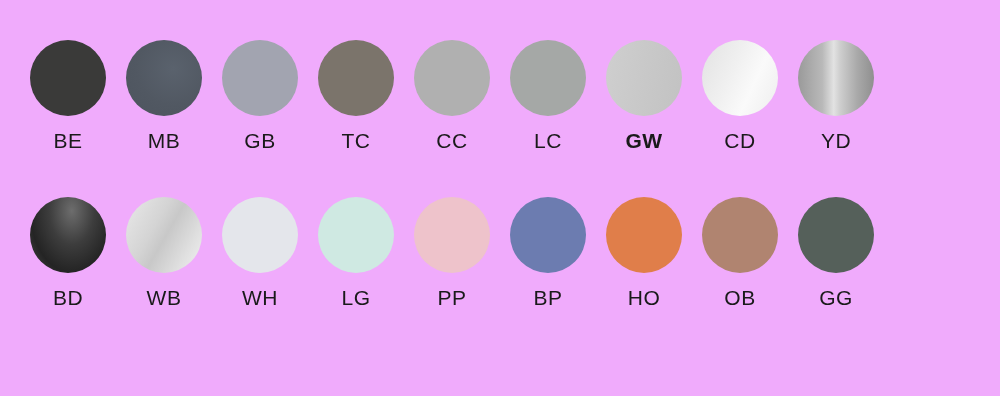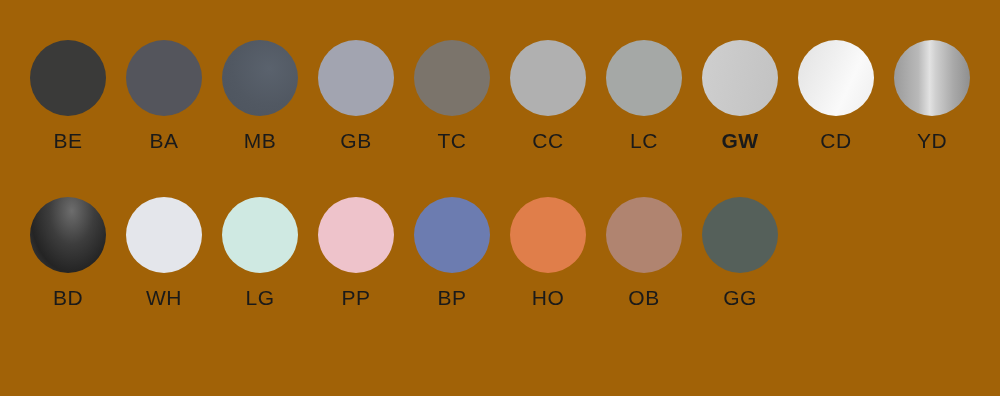--- a/index.html
+++ b/index.html
@@ -15,21 +15,21 @@
     overflow: hidden;
   }
   #palette-board {
     width: 1000px;
     height: 396px;
     box-sizing: border-box;
     padding: 40px 32px 24px 20px;
     display: flex;
     flex-direction: column;
     justify-content: flex-start;
-    background: #a16207;
+    background: #f0abfc;
   }
   .swatch-row {
     display: flex;
     flex-direction: row;
     justify-content: flex-start;
     align-items: flex-start;
     width: 960px;
     margin: 0 0 0 0;
   }
   .swatch-row.row-2 {
@@ -63,24 +63,20 @@
 <body style="background: rgb(255, 255, 255);">
 
 <div id="palette-board">
 
   <div class="swatch-row row-1">
     <div class="swatch-cell">
       <span class="swatch-dot" style="background: rgb(58, 58, 57);"></span>
       <span class="swatch-label" style="color: rgb(26, 26, 26);">BE</span>
     </div>
     <div class="swatch-cell">
-      <span class="swatch-dot" style="background: rgb(84, 85, 92);"></span>
-      <span class="swatch-label" style="color: rgb(26, 26, 26);">BA</span>
-    </div>
-    <div class="swatch-cell">
       <span class="swatch-dot" style="background: radial-gradient(circle at 62% 38%, rgb(90, 98, 109) 0%, rgb(81, 88, 98) 55%, rgb(77, 84, 94) 100%);"></span>
       <span class="swatch-label" style="color: rgb(26, 26, 26);">MB</span>
     </div>
     <div class="swatch-cell">
       <span class="swatch-dot" style="background: rgb(162, 164, 176);"></span>
       <span class="swatch-label" style="color: rgb(26, 26, 26);">GB</span>
     </div>
     <div class="swatch-cell">
       <span class="swatch-dot" style="background: rgb(123, 116, 107);"></span>
       <span class="swatch-label" style="color: rgb(26, 26, 26);">TC</span>
@@ -106,20 +102,24 @@
       <span class="swatch-label" style="color: rgb(26, 26, 26);">YD</span>
     </div>
   </div>
 
   <div class="swatch-row row-2">
     <div class="swatch-cell">
       <span class="swatch-dot" style="background: radial-gradient(at 55% 18%, rgb(109, 109, 109) 0%, rgb(61, 61, 61) 38%, rgb(36, 36, 36) 70%, rgb(74, 74, 74) 100%);"></span>
       <span class="swatch-label" style="color: rgb(26, 26, 26);">BD</span>
     </div>
     <div class="swatch-cell">
+      <span class="swatch-dot" style="background: linear-gradient(120deg, rgb(233, 233, 233) 0%, rgb(212, 212, 212) 38%, rgb(200, 200, 200) 52%, rgb(224, 224, 224) 78%, rgb(242, 242, 242) 100%);"></span>
+      <span class="swatch-label" style="color: rgb(26, 26, 26);">WB</span>
+    </div>
+    <div class="swatch-cell">
       <span class="swatch-dot" style="background: rgb(228, 230, 235);"></span>
       <span class="swatch-label" style="color: rgb(26, 26, 26);">WH</span>
     </div>
     <div class="swatch-cell">
       <span class="swatch-dot" style="background: rgb(207, 233, 226);"></span>
       <span class="swatch-label" style="color: rgb(26, 26, 26);">LG</span>
     </div>
     <div class="swatch-cell">
       <span class="swatch-dot" style="background: rgb(238, 195, 203);"></span>
       <span class="swatch-label" style="color: rgb(26, 26, 26);">PP</span>

